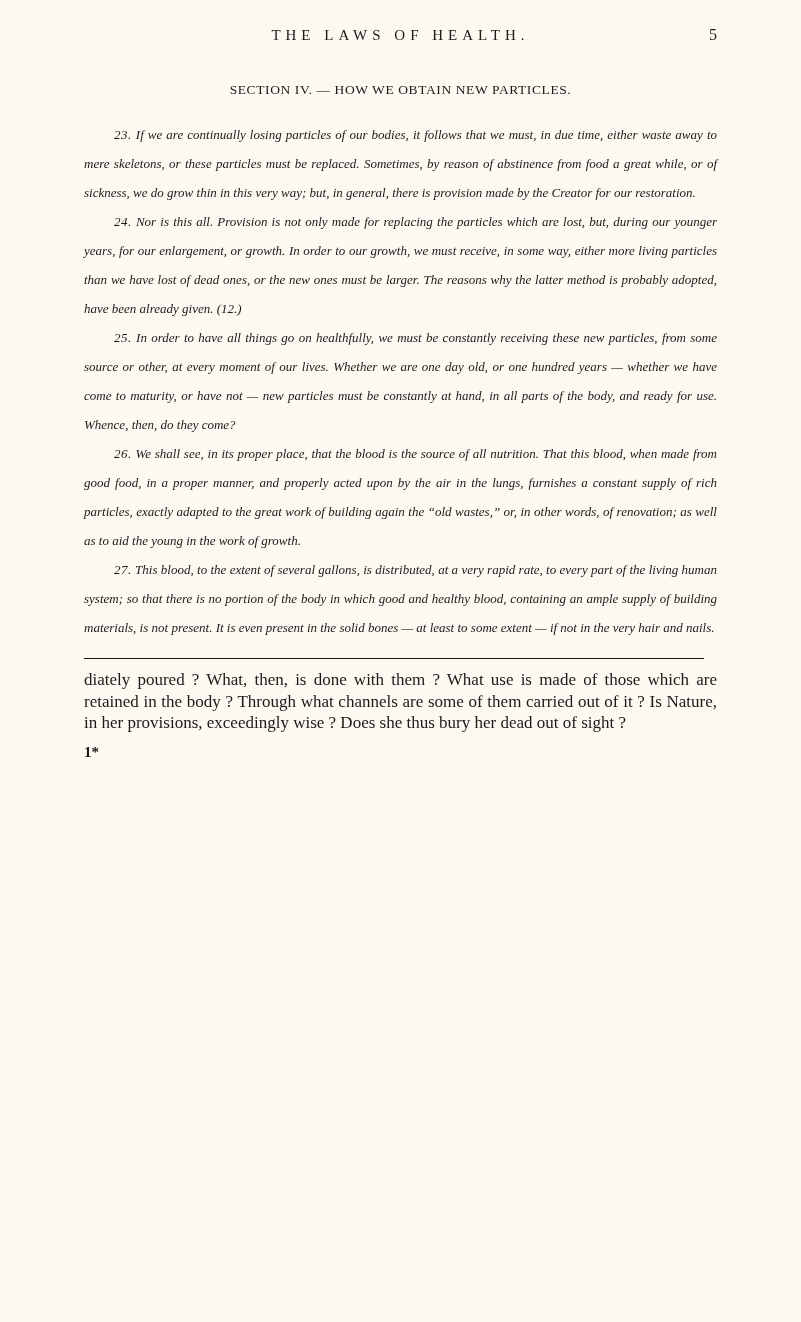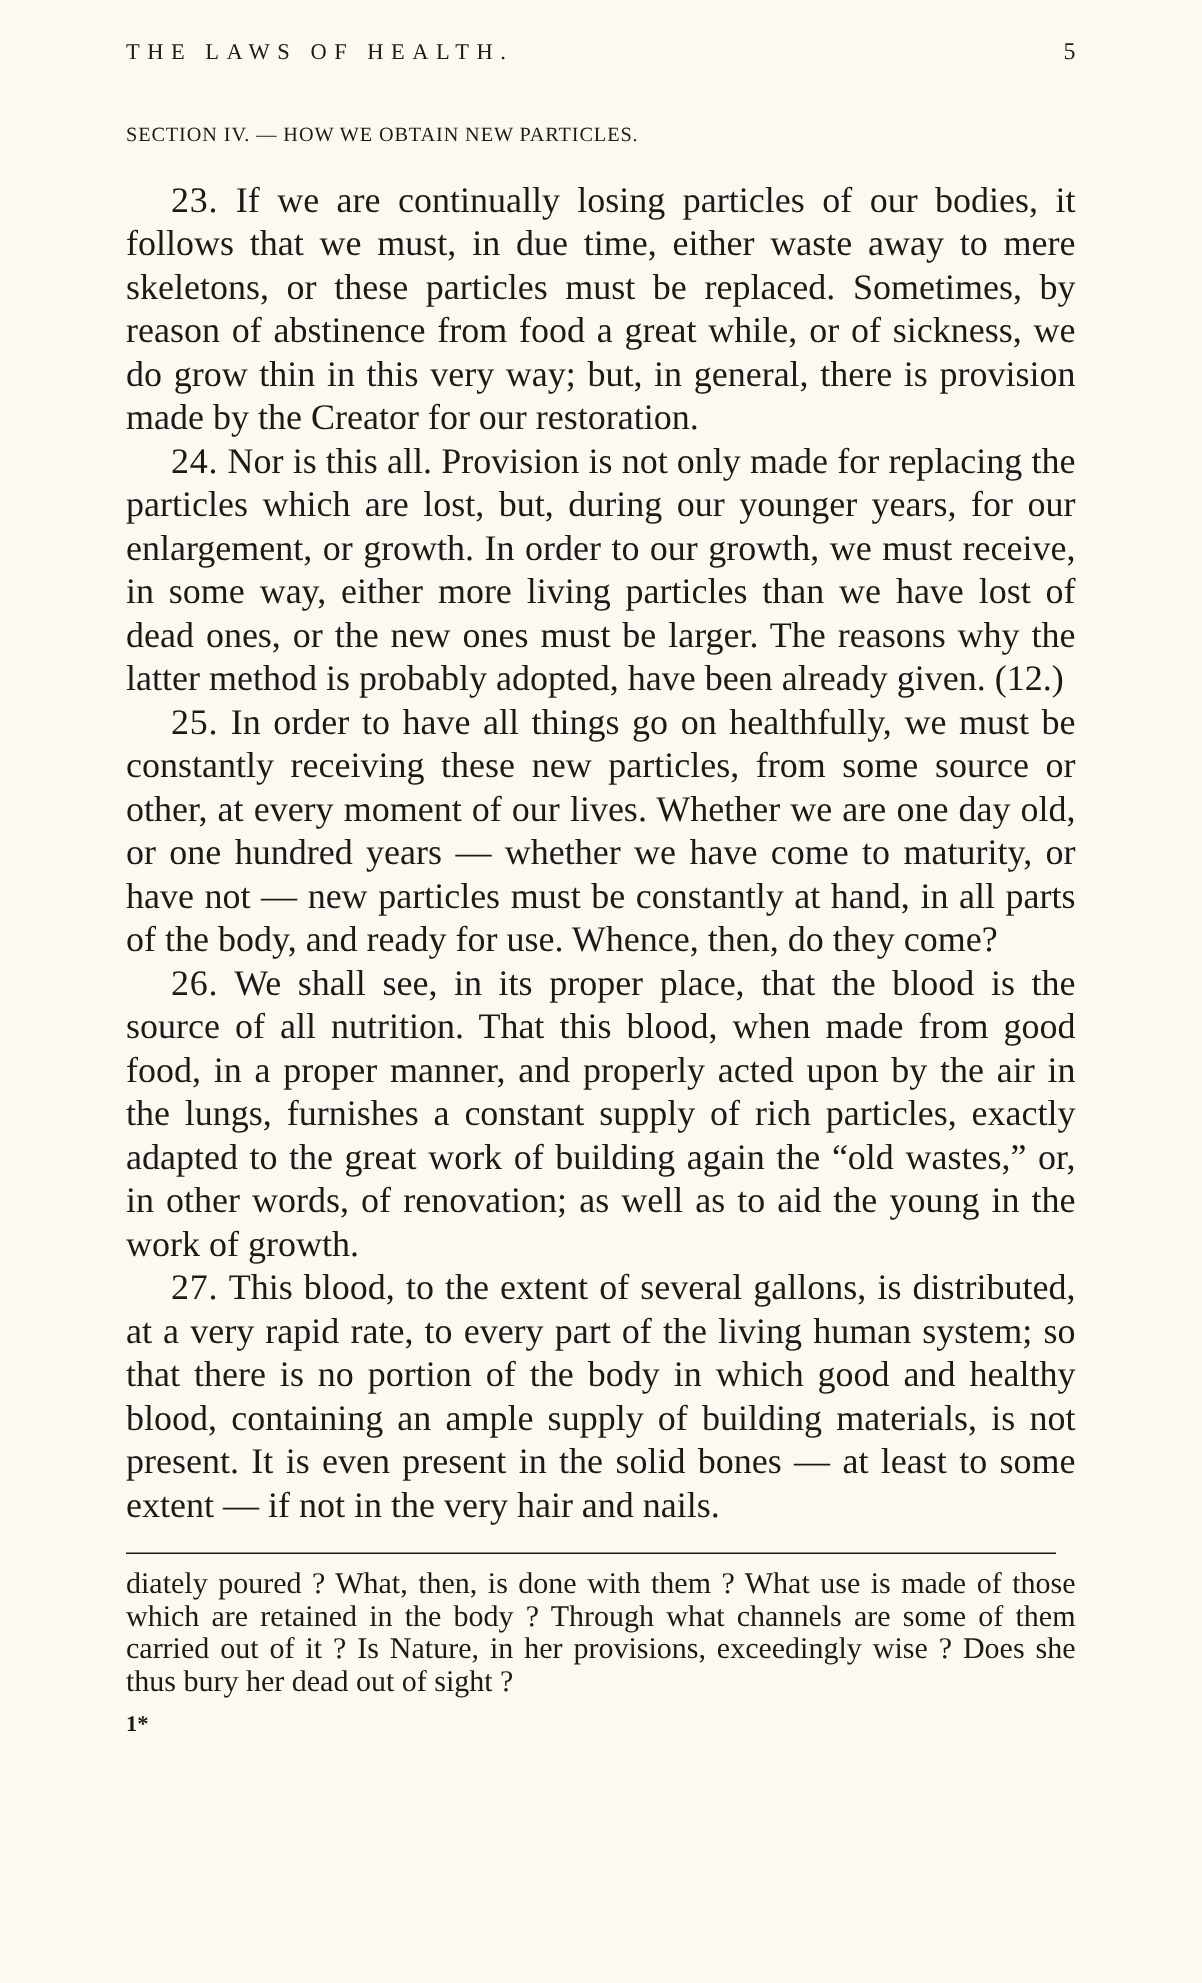--- a/index.html
+++ b/index.html
@@ -18,63 +18,65 @@
     position: relative;
     width: 801px;
     height: 1322px;
     background: var(--paper);
     padding: 26px 84px 40px 84px;
     overflow: hidden;
   }
   .running-header {
     position: relative;
     height: 22px;
-    text-align: left;
+    text-align: center;
   }
   .header-title {
     font-size: 15px;
     letter-spacing: 5px;
     white-space: nowrap;
   }
   .page-number {
     position: absolute;
     right: 0;
     top: 0;
     font-size: 16px;
   }
   .section-heading {
     margin-top: 34px;
+    text-align: center;
     font-weight: normal;
     font-size: 13.5px;
     letter-spacing: 0.6px;
     white-space: nowrap;
   }
   .body-text {
     margin-top: 22px;
   }
   .body-text p {
-    font-size: 24px;
+    font-size: 13px;
     line-height: 29px;
     text-align: justify;
     text-indent: 30px;
+    font-style: italic;
   }
   .para-num {
     letter-spacing: 0.5px;
   }
   .footnote-area {
     margin-top: 16px;
   }
   .footnote-rule {
     width: 620px;
     height: 0;
     border-top: 1px solid var(--ink);
     margin-bottom: 10px;
   }
   .footnote-text {
-    font-size: 20px;
+    font-size: 17px;
     line-height: 21.5px;
     text-align: justify;
   }
   .signature-mark {
     margin-top: 10px;
     font-size: 15px;
     font-weight: bold;
   }
 </style>
 </head>

